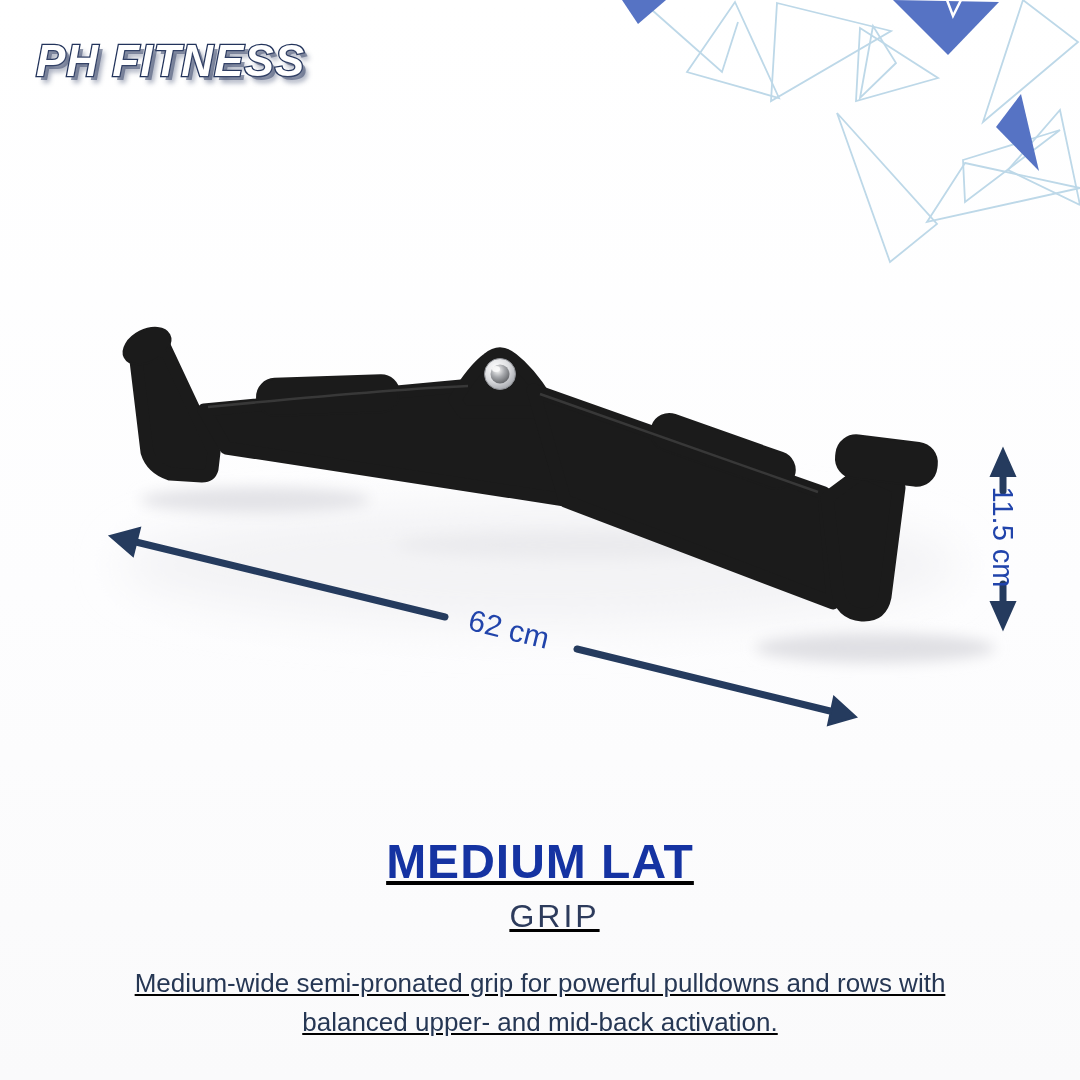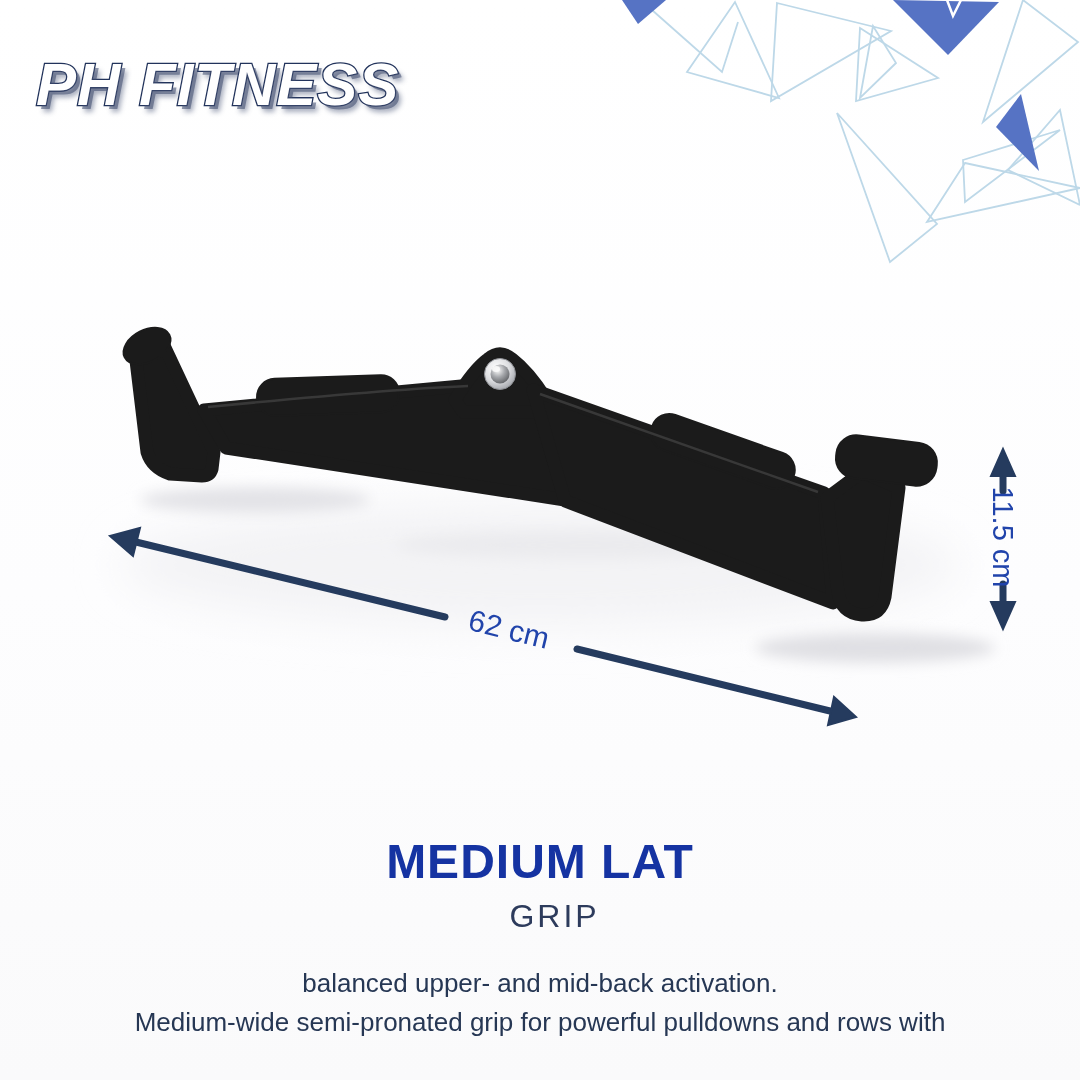--- a/index.html
+++ b/index.html
@@ -3,33 +3,34 @@
 <meta charset="utf-8">
 <style>
   html, body { margin:0; padding:0; background:#e9e9ec; }
   .canvas {
     position:relative; width:1080px; height:1080px; margin:0 auto;
     background:linear-gradient(180deg,#ffffff 0%,#fdfdfe 55%,#fafafb 100%);
     overflow:hidden;
     font-family:"Liberation Sans", sans-serif;
   }
   .logo {
-    position:absolute; top:50px; left:36px;
-    font-size:60px; font-weight:bold; font-style:italic;
+    position:absolute; top:36px; left:36px;
+    font-size:44px; font-weight:bold; font-style:italic;
     letter-spacing:1px; white-space:nowrap;
     color:#ffffff;
     -webkit-text-stroke:2.6px #22335b;
     paint-order:stroke fill;
     text-shadow:4px 4px 0 rgba(62,75,110,0.55), 6px 7px 5px rgba(62,75,110,0.45);
   }
   .deco-svg { position:absolute; top:0; right:0; pointer-events:none; }
   .scene-svg { position:absolute; inset:0; }
   .bottom-block {
     position:absolute; top:838px; left:0; width:100%;
     text-align:center;
+    text-decoration:underline;
   }
   .title {
     font-size:48px; font-weight:bold; letter-spacing:1px;
     color:#1533a2; line-height:1;
   }
   .subtitle {
     margin-top:14px; font-size:32px; letter-spacing:3px;
     color:#2d3b5c; line-height:1;padding-left:29px;
   }
   .desc {
@@ -127,18 +128,18 @@
       <polygon points="1003,449 991,476 1015,476" stroke-width="2"></polygon>
       <polygon points="1003,629 991,602 1015,602" stroke-width="2"></polygon>
     </g>
     <text x="1003" y="537" transform="rotate(90 1003 537)" text-anchor="middle" dominant-baseline="central" font-size="29" fill="#2144ab">11.5 cm</text>
   </svg>
 
   <div class="bottom-block">
     <div class="title">MEDIUM LAT</div>
     <div class="subtitle">GRIP</div>
     <div class="desc">
+      <div>Medium-wide semi-pronated grip for powerful pulldowns and rows with</div>
       <div>balanced upper- and mid-back activation.</div>
-      <div>Medium-wide semi-pronated grip for powerful pulldowns and rows with</div>
     </div>
   </div>
 
 </div>
 
 </body></html>

